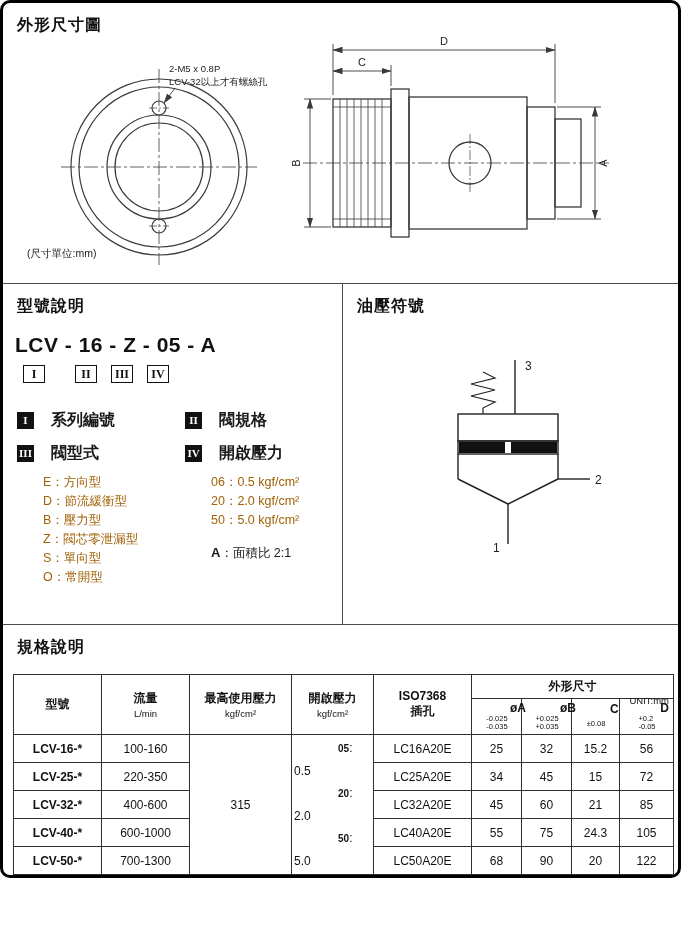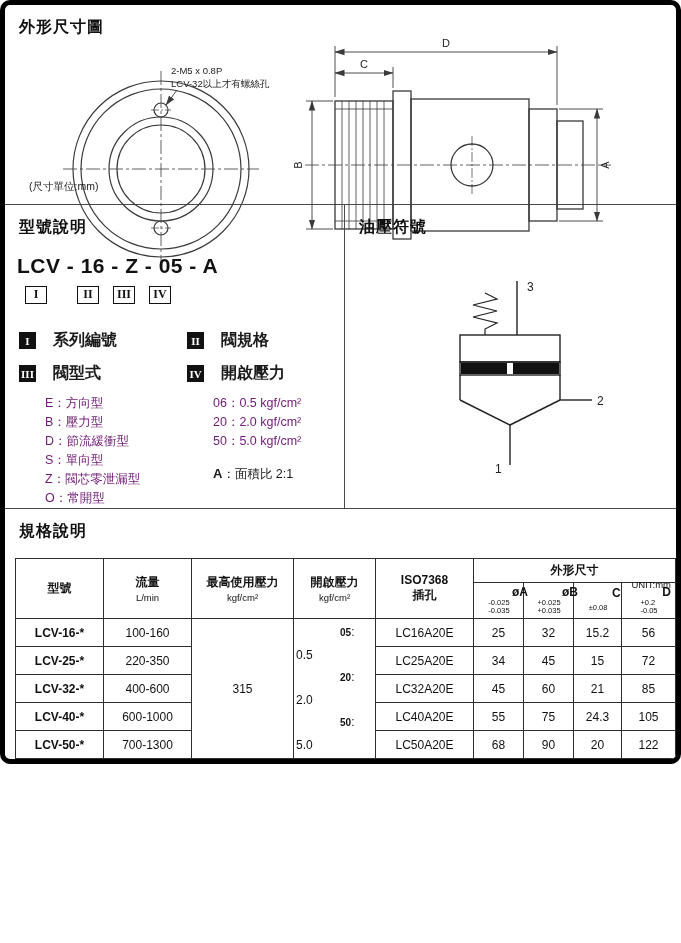--- a/index.html
+++ b/index.html
@@ -3,34 +3,34 @@
 <meta charset="utf-8">
 <style>
   * { margin:0; padding:0; box-sizing:border-box; }
   html,body { background:#fff; }
   body {
     width:681px; height:943px;
     font-family:"Liberation Sans","DejaVu Sans",sans-serif;
     color:#1a1a1a;
   }
   .page {
-    width:681px; height:764px;
-    border:5px solid #000000; border-radius:10px;
+    width:681px; height:878px;
+    border:3px solid #000000; border-radius:10px;
     background:#fff; overflow:hidden;
     display:flex; flex-direction:column;
   }
   h1.sec-title {
     font-size:16px; font-weight:bold; color:#111;
     padding:12px 0 0 14px; letter-spacing:1px;
   }
   
   .sec1 { position:relative; height:289px; border-bottom:1px solid #4a4a4a; }
   .sec1 svg { position:absolute; left:0; top:0; }
   .sec1 .sec-title { position:relative; z-index:2; }
-  .unit-note { position:absolute; left:24px; bottom:10px; font-size:10.5px; color:#222; z-index:2;text-align:right; }
+  .unit-note { position:absolute; left:24px; bottom:22px; font-size:10.5px; color:#222; z-index:2;text-align:right; }
   
   .sec2 { display:flex; height:350px; border-bottom:1px solid #4a4a4a; }
   .sec2-left { width:340px; border-right:1px solid #4a4a4a; position:relative; }
   .sec2-right { flex:1; position:relative; }
   .model-code { margin:16px 0 0 12px; font-size:21px; font-weight:bold; letter-spacing:0.5px; color:#111; }
   .numeral-row { position:relative; height:22px; margin-top:8px; }
   .numbox {
     position:absolute; top:0; width:22px; height:18px;
     border:1.6px solid #111; display:flex; align-items:center; justify-content:center;
     font-family:"Liberation Serif","DejaVu Serif",serif; font-weight:bold; font-size:12px; color:#111;
@@ -41,21 +41,21 @@
   }
   .legend-head { display:flex; align-items:center; height:18px; }
   .marker {
     width:17px; height:17px; background:#111; color:#fff;
     display:inline-flex; align-items:center; justify-content:center;
     font-family:"Liberation Serif","DejaVu Serif",serif; font-weight:bold; font-size:11px;
     flex:0 0 auto;
   }
   .legend-label { font-size:16px; font-weight:bold; margin-left:17px; }
   .legend-list { padding-left:26px; margin-top:-4px; }
-  .legend-item { font-size:12.5px; line-height:19px; color:#701a75; }
+  .legend-item { font-size:12.5px; line-height:19px; color:#a16207; }
   .area-note { font-size:12.5px; line-height:19px; margin-top:13px; }
   .area-note b { font-size:13px; }
   .symbol-svg { position:absolute; left:100px; top:60px; }
   
   .sec3 { flex:1; position:relative; }
   table.spec {
     border-collapse:collapse; table-layout:fixed;
     width:660px; margin:16px 0 0 10px;
   }
   table.spec th, table.spec td {
@@ -180,24 +180,24 @@
           <span class="marker">III</span>
           <span class="legend-label">閥型式</span>
         </div>
         <div class="legend-head">
           <span class="marker">IV</span>
           <span class="legend-label">開啟壓力</span>
         </div>
 
         <div class="legend-list">
           <div class="legend-item">E：方向型</div>
+          <div class="legend-item">D：節流緩衝型</div>
           <div class="legend-item">B：壓力型</div>
-          <div class="legend-item">D：節流緩衝型</div>
+          <div class="legend-item">Z：閥芯零泄漏型</div>
           <div class="legend-item">S：單向型</div>
-          <div class="legend-item">Z：閥芯零泄漏型</div>
           <div class="legend-item">O：常開型</div>
         </div>
         <div class="legend-list">
           <div class="legend-item">06：0.5 kgf/cm²</div>
           <div class="legend-item">20：2.0 kgf/cm²</div>
           <div class="legend-item">50：5.0 kgf/cm²</div>
           <div class="area-note"><b>A</b><span>：面積比 2:1</span></div>
         </div>
       </div>
     </div>

